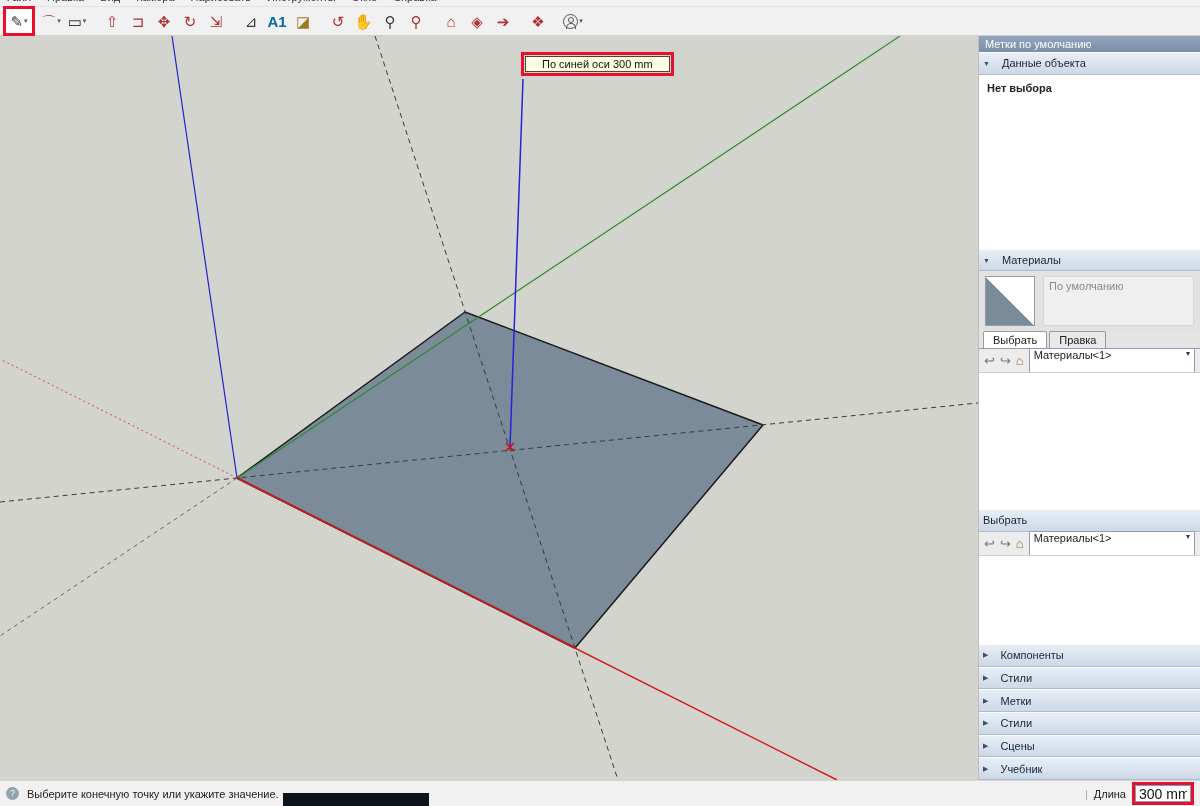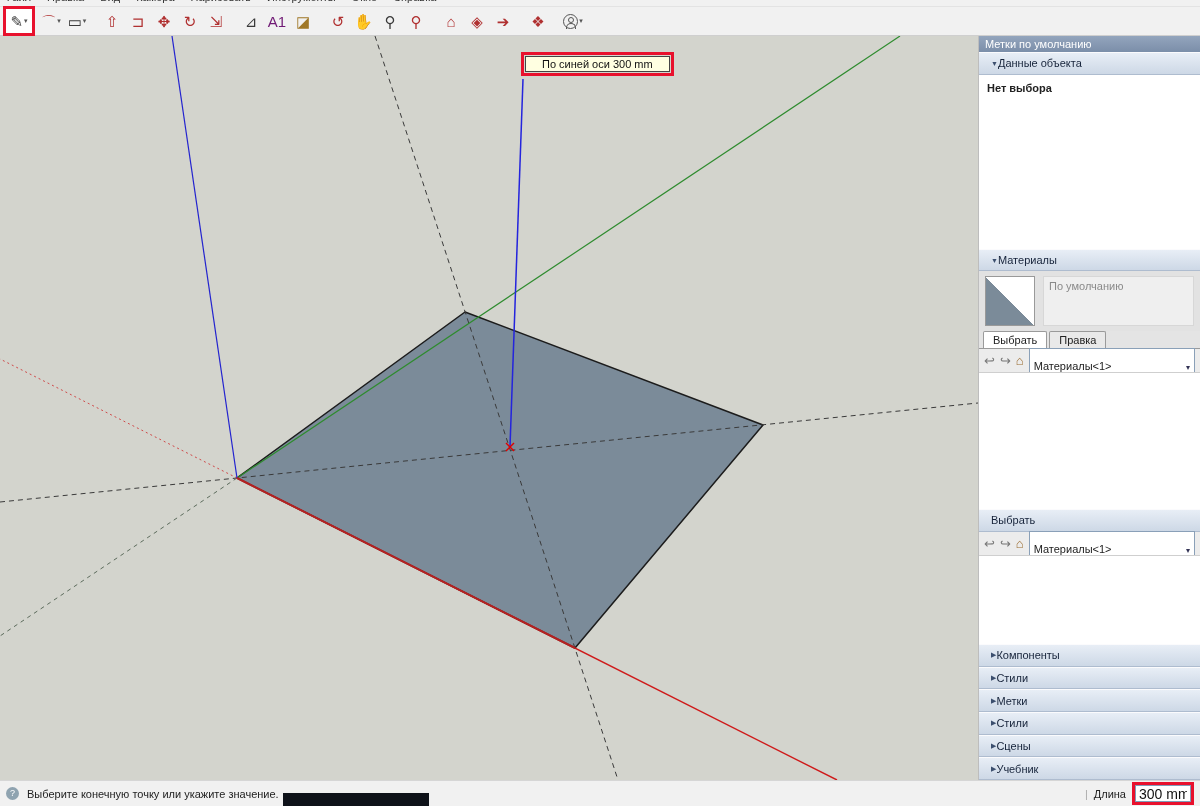--- a/index.html
+++ b/index.html
@@ -10,55 +10,55 @@
   
   .menubar{height:7px;overflow:hidden;background:#f1f1f1;border-bottom:1px solid #e3e3e3}
   .menubar-row{display:flex;gap:16px;padding-left:4px;margin-top:-9px;font-size:11px;color:#333}
 
   
   .toolbar{height:29px;background:#f1f1f1;display:flex;align-items:center;padding:0 3px;
            border-bottom:1px solid #cfcfcf}
   .tool{min-width:26px;height:24px;display:flex;align-items:center;justify-content:center;gap:1px;cursor:default}
   .tool .g{font-size:15px;line-height:1}
   .t-dark{color:#3a3a3a}.t-red{color:#b03030}.t-gold{color:#a07828}
-  .g-a1{font-size:10px;font-weight:normal;color:#701a75}
+  .g-a1{font-size:10px;font-weight:bold;color:#0369a1}
   .caret{font-size:7px;color:#555}
   .hl-red{border:3px solid #e8112d}
   .tool-hl{display:flex;align-items:center;margin-right:3px;background:#fff}
   .tgap{width:9px}
   .person{width:15px;height:15px;border:1.5px solid #555;border-radius:50%;position:relative}
   .person::before{content:"";position:absolute;left:4px;top:2px;width:4px;height:4px;border:1.2px solid #555;border-radius:50%}
   .person::after{content:"";position:absolute;left:2px;top:8px;width:8px;height:5px;border:1.2px solid #555;border-bottom:none;border-radius:6px 6px 0 0}
 
   
   .main{display:flex;height:744px}
   .canvas{position:relative;width:978px;height:744px;background:#d3d4cd;overflow:hidden}
   .tooltip-hl{position:absolute;left:521px;top:16px;border:3px solid #e8112d;padding:1px;background:transparent}
   .tooltip{background:#ffffe1;border:1px solid #444;padding:1px 16px;font-size:11px;white-space:nowrap;color:#111}
 
   
   .tray{width:222px;background:#ececec;border-left:1px solid #bdbdbd;display:flex;flex-direction:column;font-size:11px}
   .tray-title{height:17px;background:linear-gradient(#93a5bd,#7b8ea9);color:#fff;
               padding:2px 6px;font-size:11px}
   .sec{height:25px;background:linear-gradient(#e8eef6,#cdd8e6);border-top:1px solid #fbfbfd;
-       border-bottom:1px solid #aebccf;display:flex;align-items:center;gap:0;padding:0 12px;color:#16233a}
+       border-bottom:1px solid #aebccf;display:flex;align-items:center;gap:12px;padding:0 4px;color:#16233a}
   .sec .arr{font-size:7px;color:#3c4f6e}
   .whitebox{background:#fff}
   .entity-box{height:192px;padding:7px 8px;font-weight:bold}
   .mat-preview{height:62px;display:flex;padding:5px 6px;gap:8px;background:#e2e2e2}
   .thumb{width:50px;height:50px;background:linear-gradient(to top right,#7b8b99 49.5%,#ffffff 50%);
          border:1px solid #999;background-color:#fff}
   .mat-label-area{flex:1;background:#efefef;border:1px solid #d7d7d7;padding:3px 5px;color:#8a8a8a}
   .tabs{display:flex;align-items:flex-end;height:19px;padding:0 4px;background:#e4e4e4;border-bottom:1px solid #9a9a9a}
   .tab{border:1px solid #9a9a9a;border-bottom:none;padding:2px 9px;background:#e9e9e9;border-radius:2px 2px 0 0;margin-right:2px}
   .tab.active{background:#fff}
   .navrow{display:flex;align-items:center;gap:5px;padding:3px 5px;background:#ececec;height:23px}
   .navbtn{color:#777;font-size:13px;line-height:1}
   .home{color:#9a6b2f;font-size:13px;line-height:1}
-  .dd{flex:1;display:flex;align-items:flex-end;justify-content:space-between;background:#fff;
+  .dd{flex:1;display:flex;align-items:flex-start;justify-content:space-between;background:#fff;
       border:1px solid #8aa0b8;height:25px;padding:0 4px}
   .dd .caret{font-size:8px;color:#335}
   .mat-list{height:152px;border-top:1px solid #cfcfcf}
   .sel-list{height:99px;border-top:1px solid #cfcfcf}
   .tray-fill{flex:1;background:#ececec}
 
   
   .statusbar{height:26px;display:flex;align-items:center;gap:8px;padding:0 6px;background:#f1f1f1;
              border-top:1px solid #d6d6d6}
   .qicon{width:13px;height:13px;border-radius:50%;background:#8fa3b0;color:#fff;font-size:9px;

